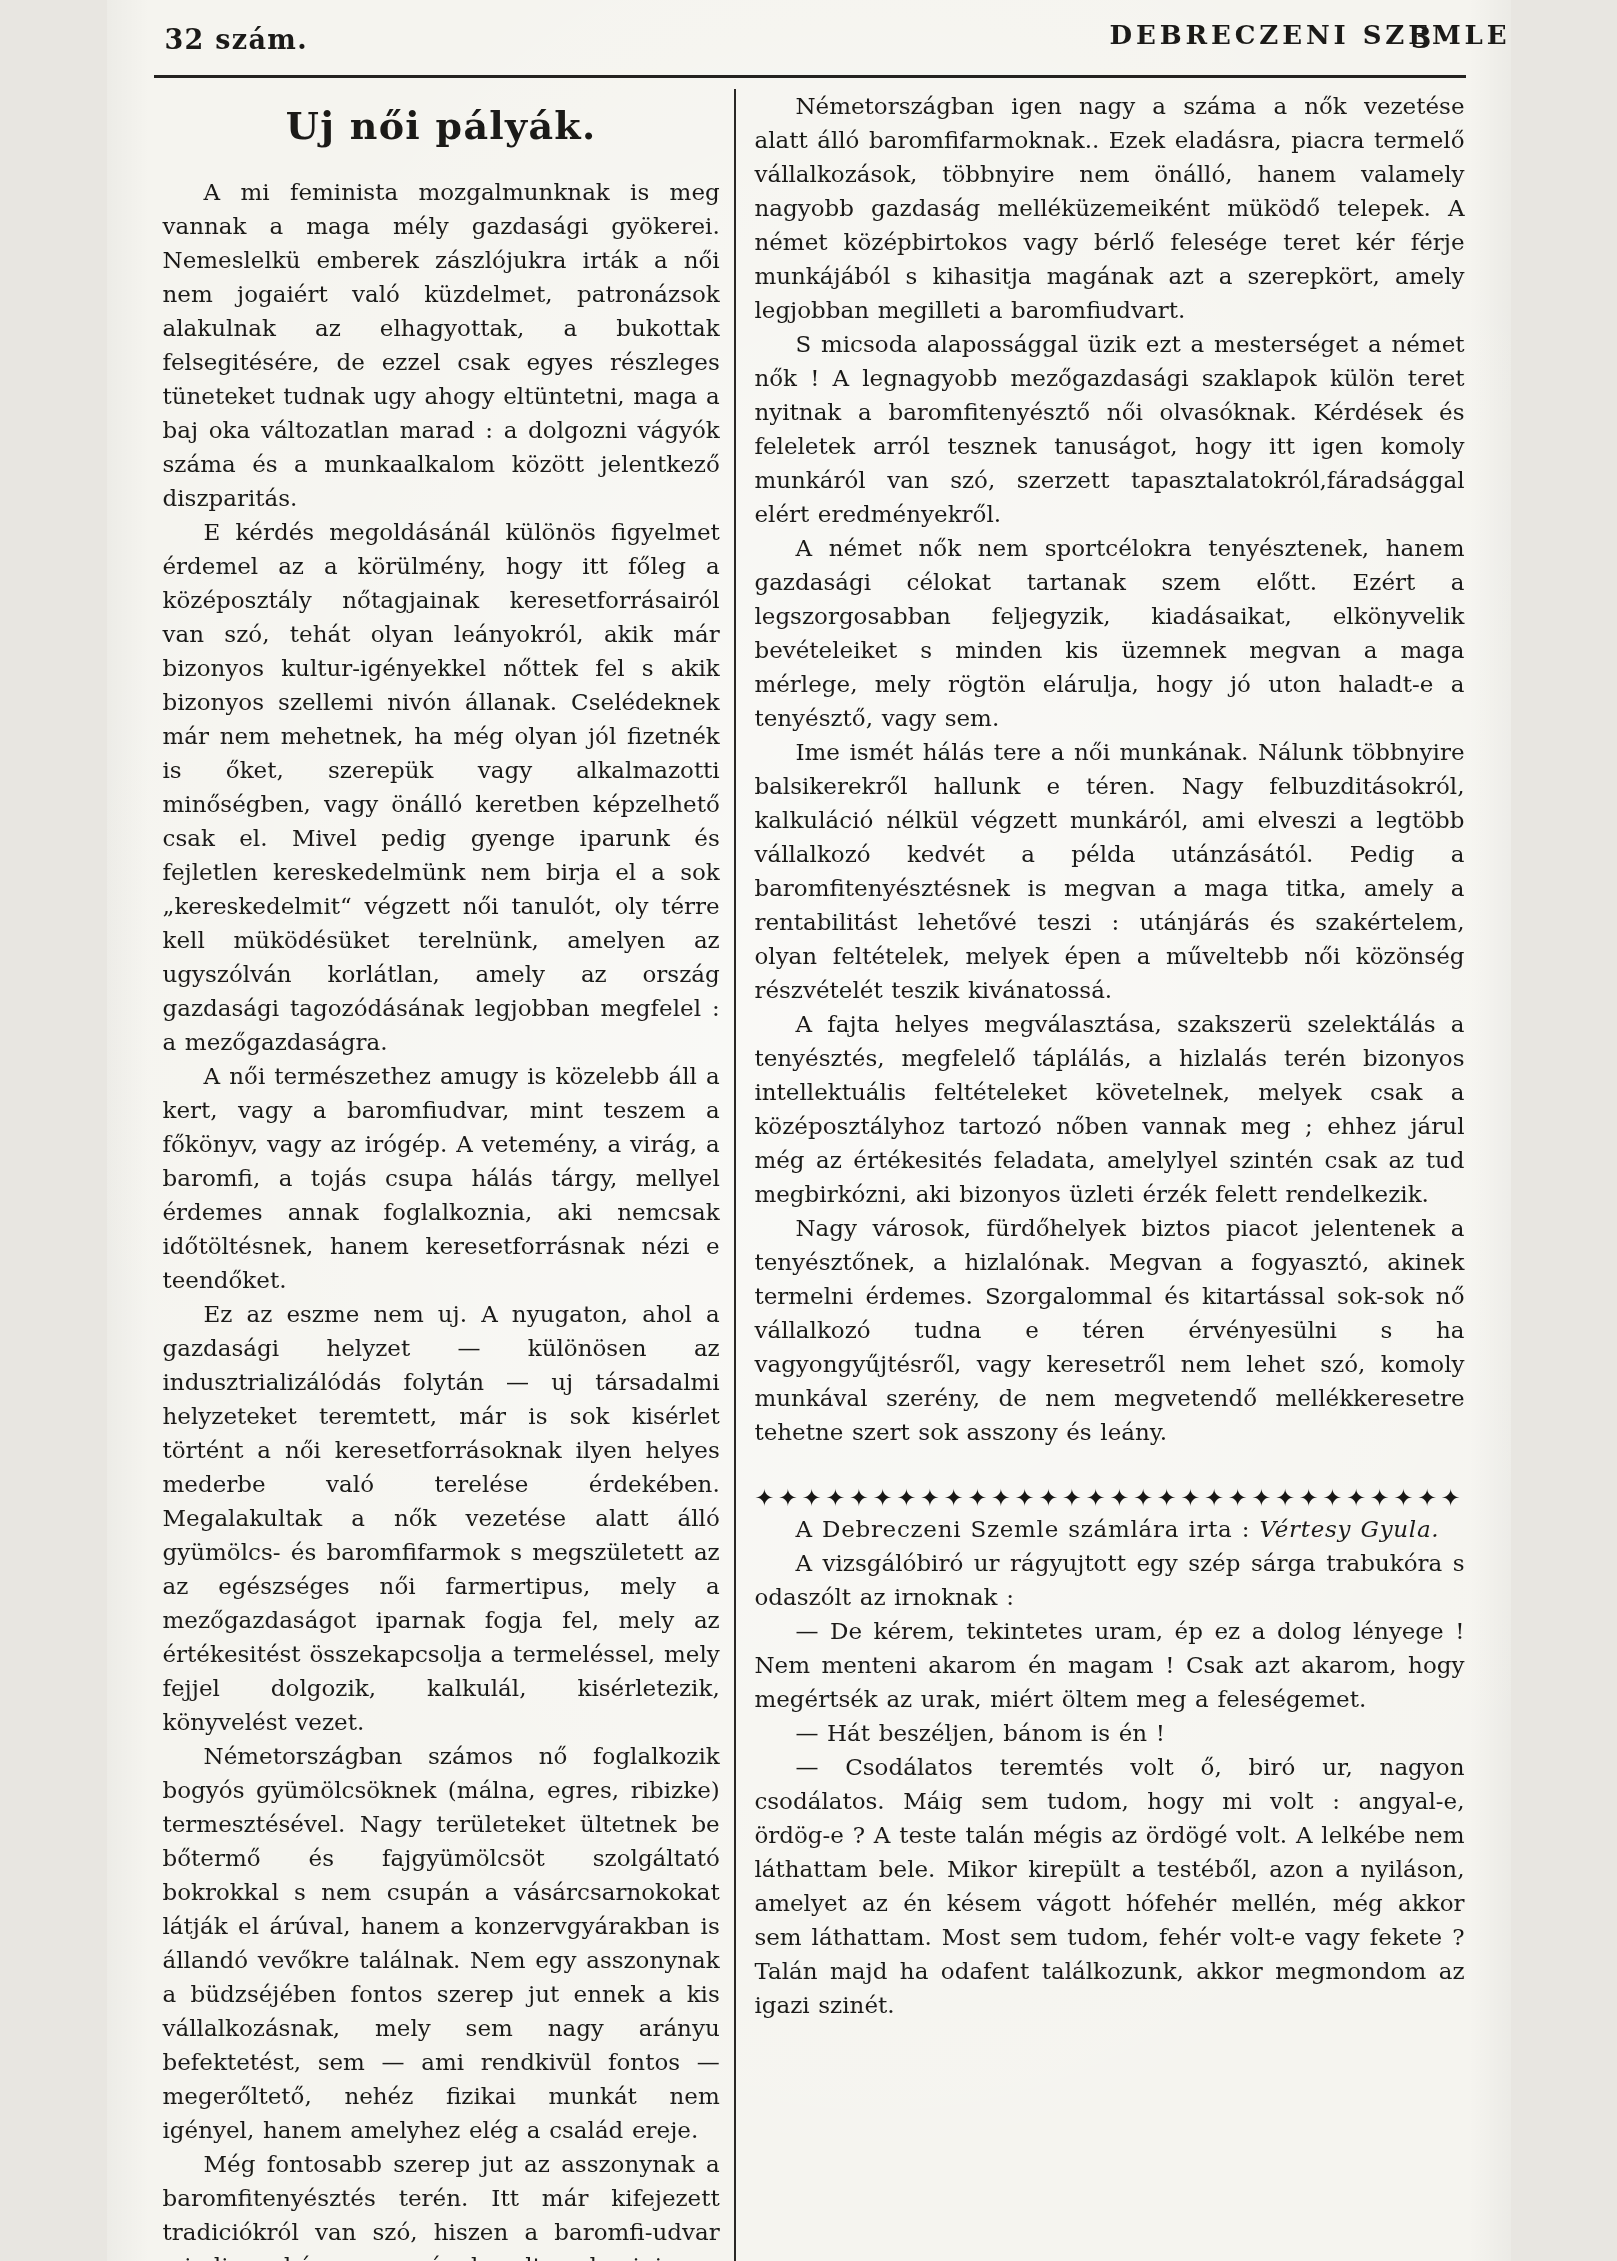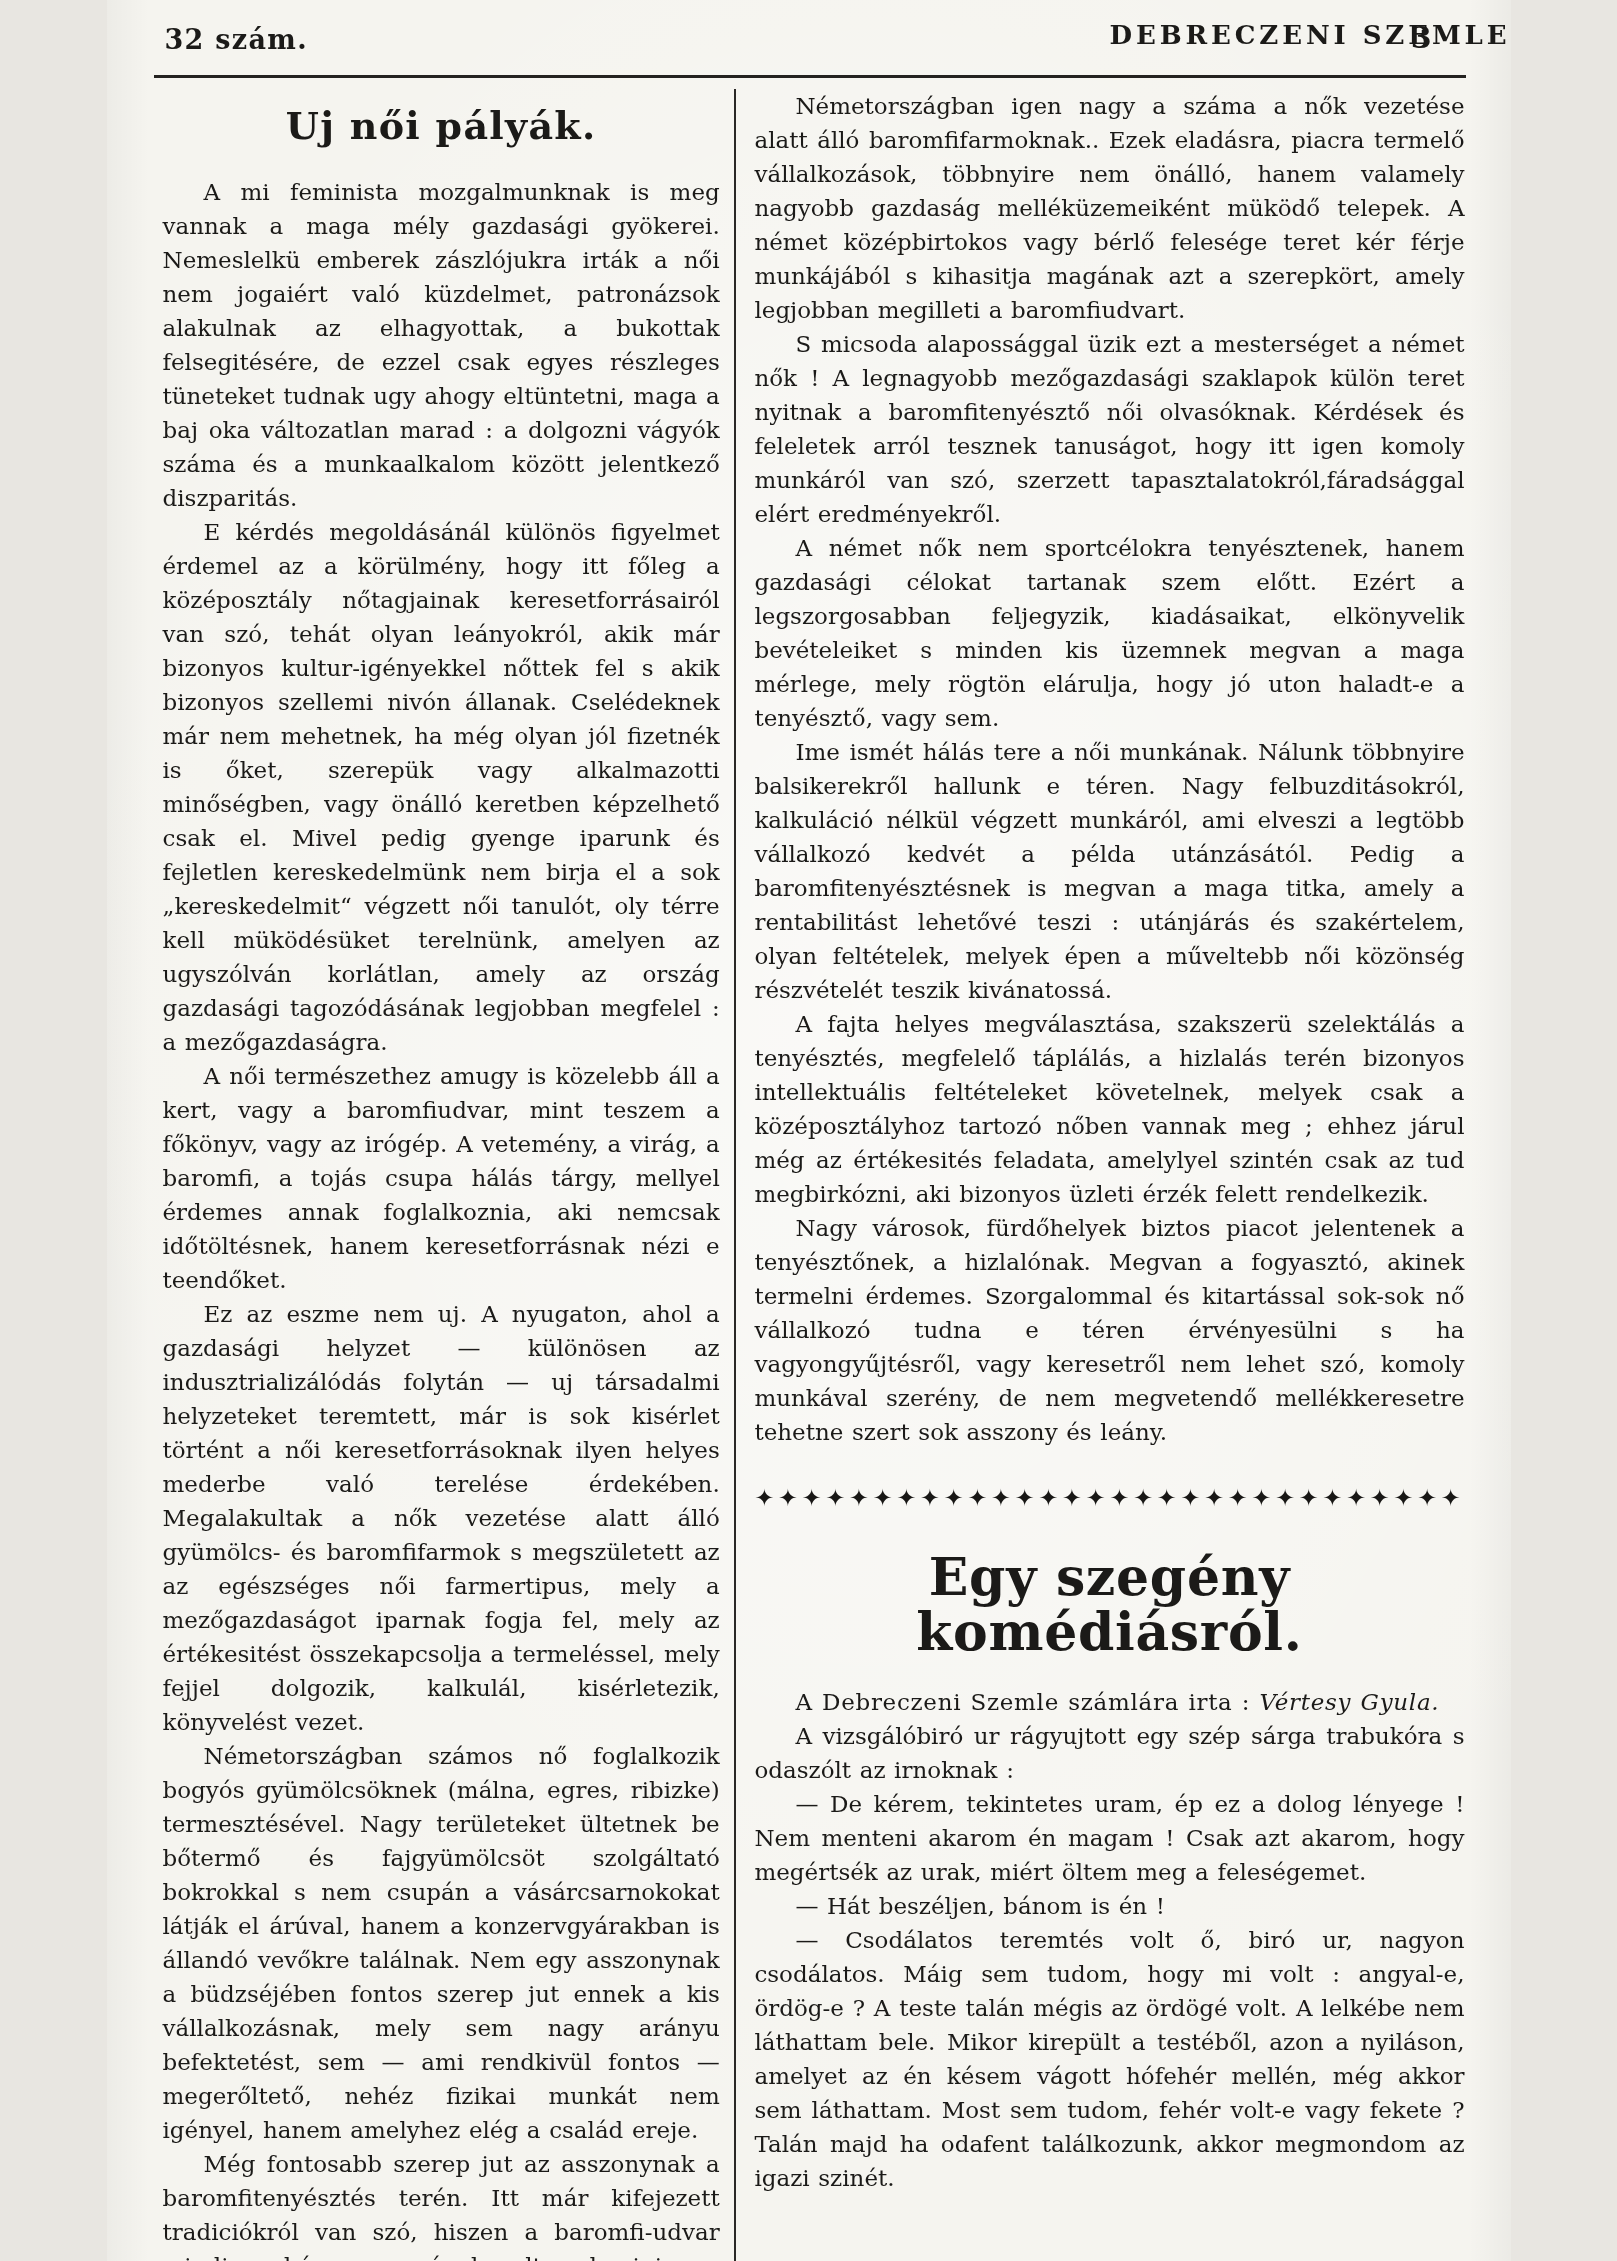--- a/index.html
+++ b/index.html
@@ -149,21 +149,20 @@
     <div class="col-right body-text">
       <p>Németországban igen nagy a száma a nők vezetése alatt álló baromfifarmoknak.. Ezek eladásra, piacra termelő vállalkozások, többnyire nem önálló, hanem valamely nagyobb gazdaság melléküzemeiként müködő telepek. A német középbirtokos vagy bérlő felesége teret kér férje munkájából s kihasitja magának azt a szerepkört, amely legjobban megilleti a baromfiudvart.</p>
       <p>S micsoda alapossággal üzik ezt a mesterséget a német nők ! A legnagyobb mezőgazdasági szaklapok külön teret nyitnak a baromfitenyésztő női olvasóknak. Kérdések és feleletek arról tesznek tanuságot, hogy itt igen komoly munkáról van szó, szerzett tapasztalatokról,fáradsággal elért eredményekről.</p>
       <p>A német nők nem sportcélokra tenyésztenek, hanem gazdasági célokat tartanak szem előtt. Ezért a legszorgosabban feljegyzik, kiadásaikat, elkönyvelik bevételeiket s minden kis üzemnek megvan a maga mérlege, mely rögtön elárulja, hogy jó uton haladt-e a tenyésztő, vagy sem.</p>
       <p>Ime ismét hálás tere a női munkának. Nálunk többnyire balsikerekről hallunk e téren. Nagy felbuzditásokról, kalkuláció nélkül végzett munkáról, ami elveszi a legtöbb vállalkozó kedvét a példa utánzásától. Pedig a baromfitenyésztésnek is megvan a maga titka, amely a rentabilitást lehetővé teszi : utánjárás és szakértelem, olyan feltételek, melyek épen a műveltebb női közönség részvételét teszik kivánatossá.</p>
       <p>A fajta helyes megválasztása, szakszerü szelektálás a tenyésztés, megfelelő táplálás, a hizlalás terén bizonyos intellektuális feltételeket követelnek, melyek csak a középosztályhoz tartozó nőben vannak meg ; ehhez járul még az értékesités feladata, amelylyel szintén csak az tud megbirkózni, aki bizonyos üzleti érzék felett rendelkezik.</p>
       <p>Nagy városok, fürdőhelyek biztos piacot jelentenek a tenyésztőnek, a hizlalónak. Megvan a fogyasztó, akinek termelni érdemes. Szorgalommal és kitartással sok-sok nő vállalkozó tudna e téren érvényesülni s ha vagyongyűjtésről, vagy keresetről nem lehet szó, komoly munkával szerény, de nem megvetendő mellékkeresetre tehetne szert sok asszony és leány.</p>
 
       <div class="ornament-divider">✦✦✦✦✦✦✦✦✦✦✦✦✦✦✦✦✦✦✦✦✦✦✦✦✦✦✦✦✦✦</div>
 
-      <h2 class="article-title-2">Egy szegény komédiásról.</h2>
       <p class="byline"><span>A Debreczeni Szemle számlára irta : </span><span class="author">Vértesy Gyula.</span></p>
 
       <p>A vizsgálóbiró ur rágyujtott egy szép sárga trabukóra s odaszólt az irnoknak :</p>
       <p>— De kérem, tekintetes uram, ép ez a dolog lényege ! Nem menteni akarom én magam ! Csak azt akarom, hogy megértsék az urak, miért öltem meg a feleségemet.</p>
       <p>— Hát beszéljen, bánom is én !</p>
       <p>— Csodálatos teremtés volt ő, biró ur, nagyon csodálatos. Máig sem tudom, hogy mi volt : angyal-e, ördög-e ? A teste talán mégis az ördögé volt. A lelkébe nem láthattam bele. Mikor kirepült a testéből, azon a nyiláson, amelyet az én késem vágott hófehér mellén, még akkor sem láthattam. Most sem tudom, fehér volt-e vagy fekete ? Talán majd ha odafent találkozunk, akkor megmondom az igazi szinét.</p>
 
     </div>
 
   </div>

